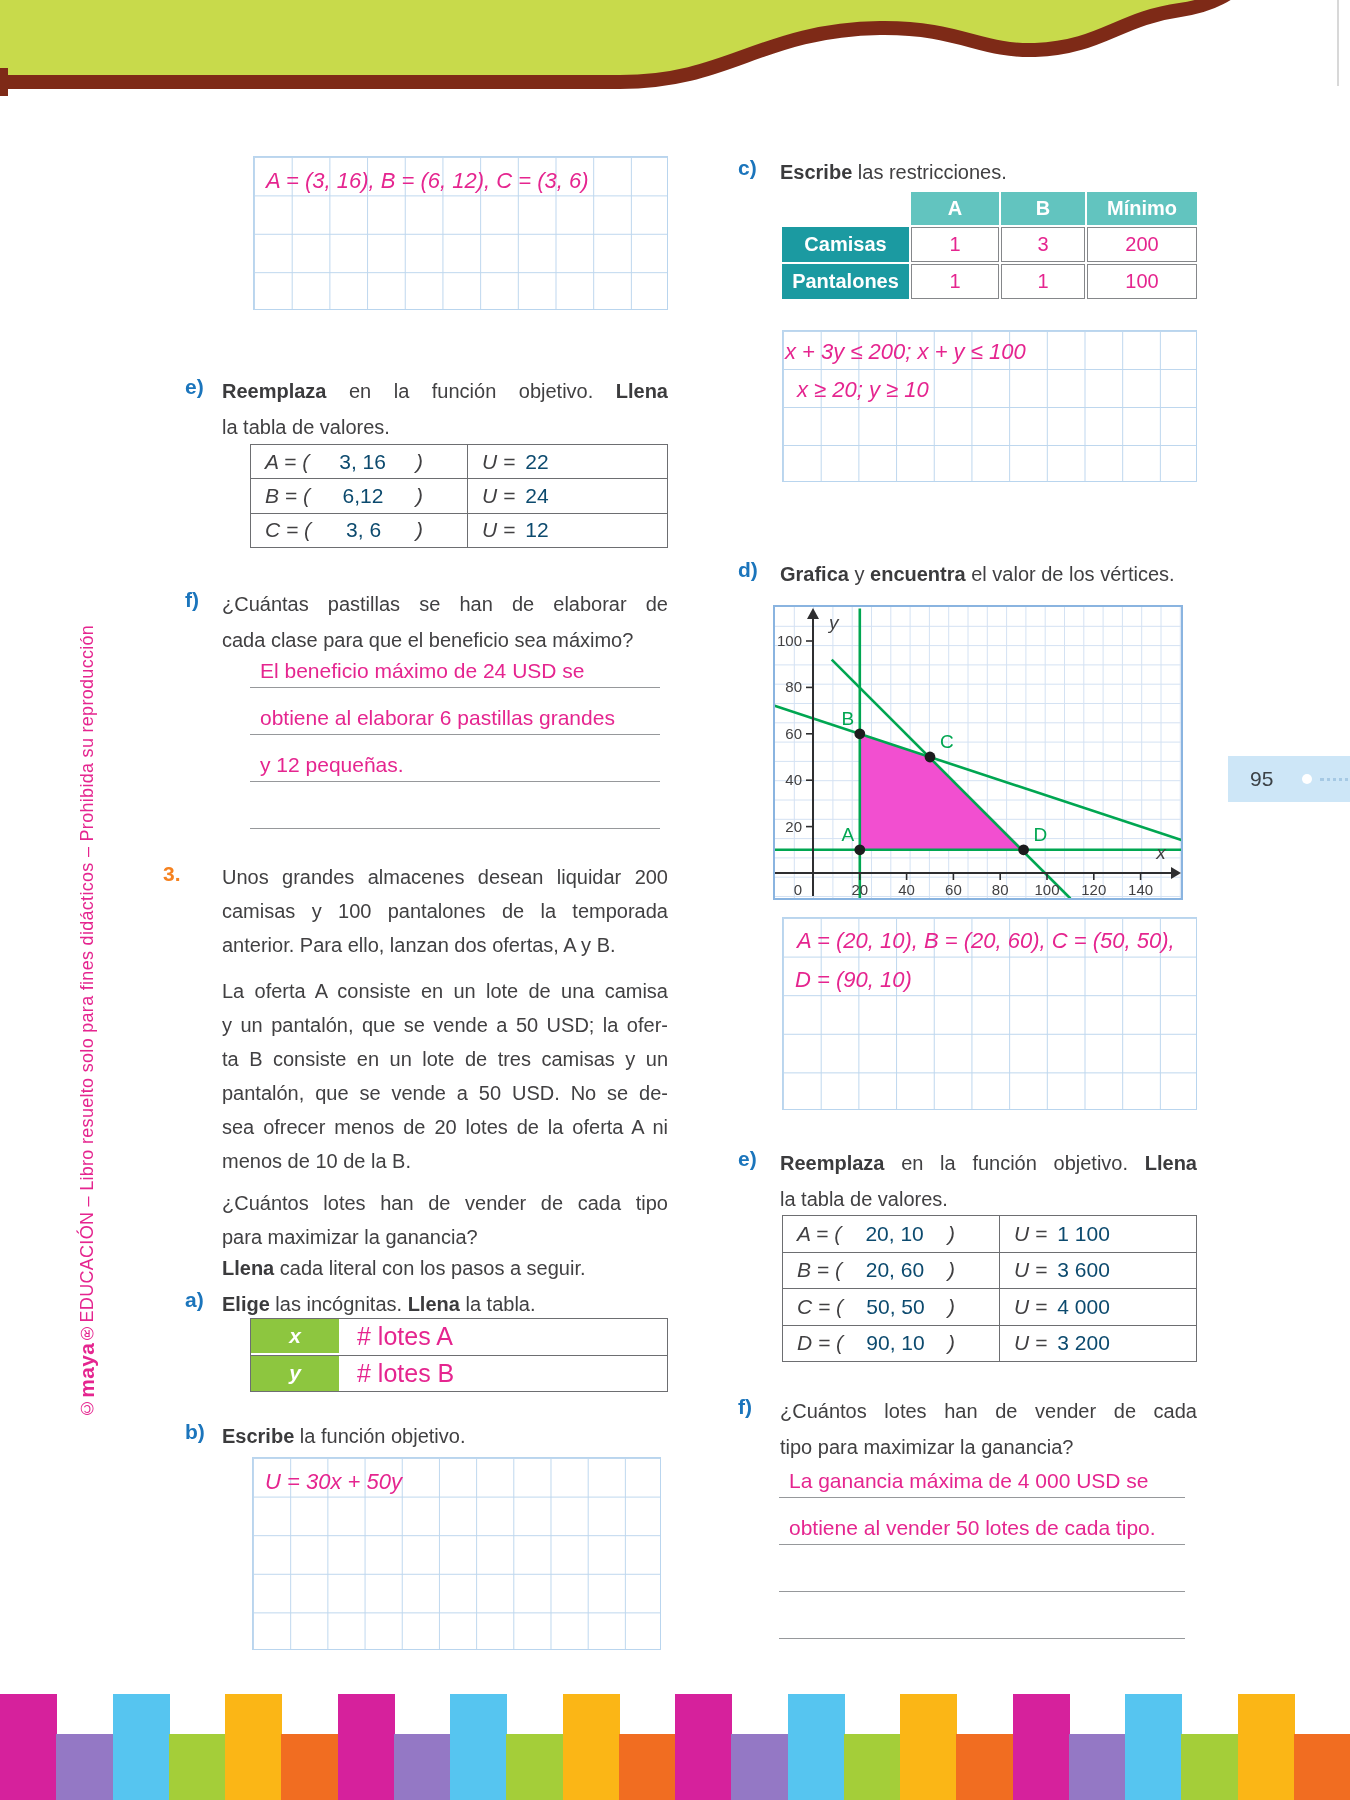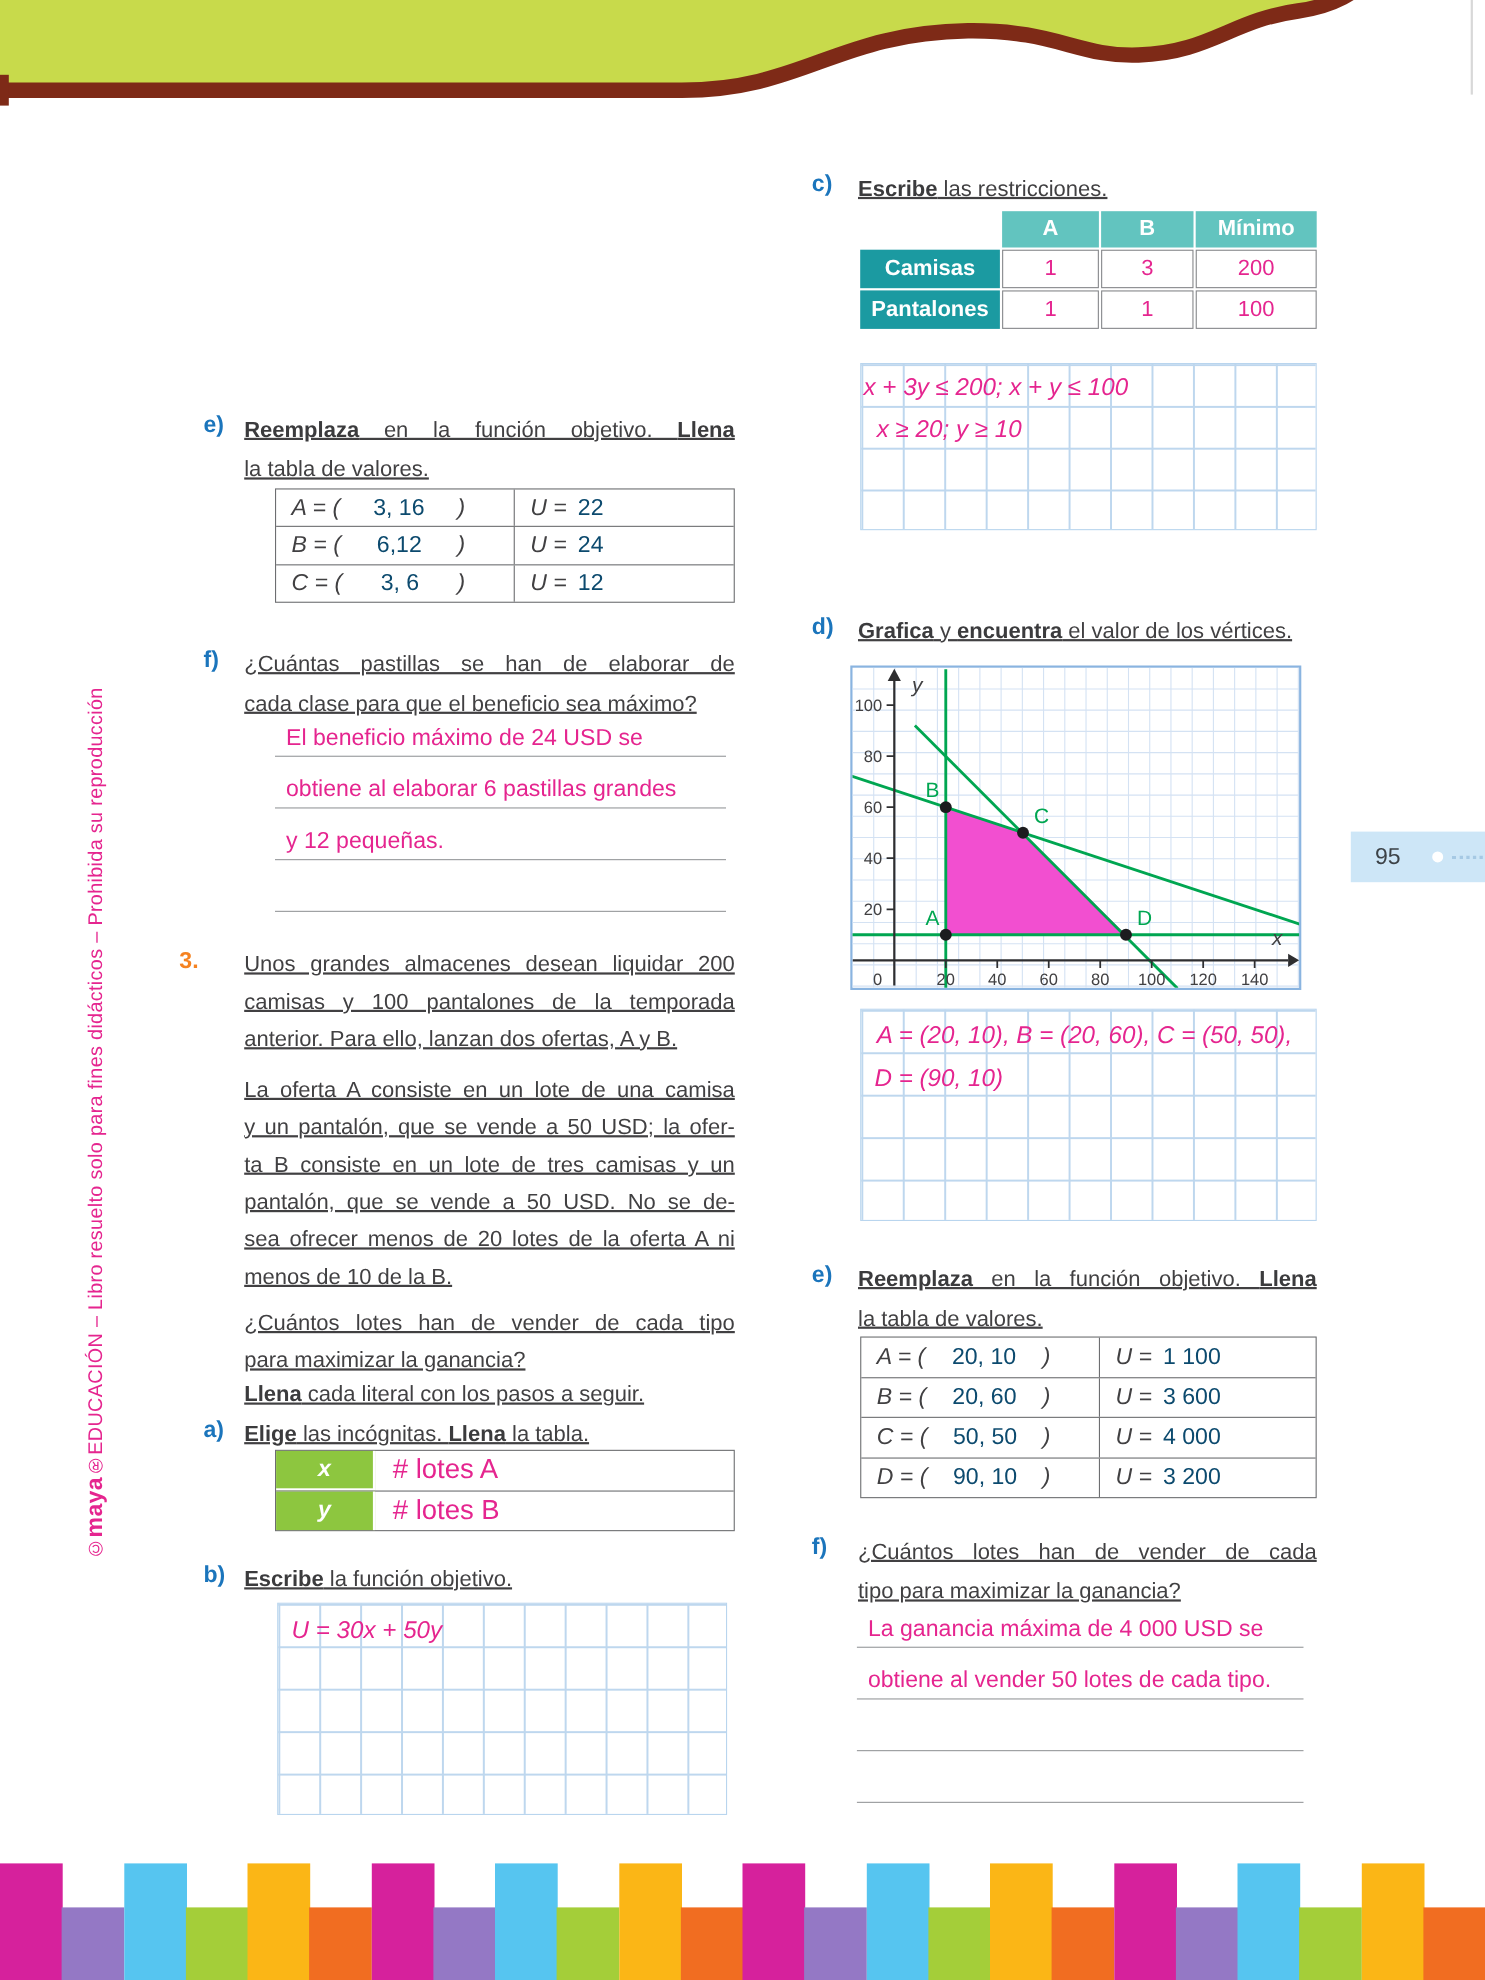--- a/index.html
+++ b/index.html
@@ -8,21 +8,21 @@
   
   #header-svg{position:absolute;left:0;top:0;}
   #page-edge-line{position:absolute;left:1337px;top:0;width:2px;height:86px;background:#d8d8d8;}
   
   .sidebar{position:absolute;left:72px;top:438px;height:980px;width:32px;
            writing-mode:vertical-rl;transform:rotate(180deg);
            color:#e5258f;font-size:18px;line-height:30px;letter-spacing:.3px;white-space:nowrap;}
   .sidebar b{font-size:21px;}
   
   .itemlabel{position:absolute;font-weight:bold;color:#1b75bc;font-size:21px;}
-  .txt{position:absolute;font-size:20px;line-height:36px;text-decoration:underline;}
+  .txt{position:absolute;font-size:20px;line-height:36px;}
   .txt .ln{white-space:nowrap;}
   .txt .ln:not(:last-child){text-align:justify;text-align-last:justify;white-space:normal;}
   .txt b{color:#3b3b3d;}
   .para{line-height:34px;}
   .pnum{position:absolute;color:#f58220;font-weight:bold;font-size:21px;}
   
   .gridbox{position:absolute;border:1.5px solid #b9d5ee;box-sizing:border-box;background-color:#ffffff;
     background-image:linear-gradient(to right,#bed7ee 1.4px,transparent 1.4px),
                      linear-gradient(to bottom,#bed7ee 1.4px,transparent 1.4px);}
   .gridtext{color:#e5258f;font-style:italic;font-size:22px;padding-left:12px;}
@@ -78,20 +78,23 @@
 
   <svg id="header-svg" width="1350" height="110" viewBox="0 0 1350 110">
     <path d="M0,-20 L1245,-20 C1232,-8 1215,5 1180,10 C1120,18 1100,48 1035,50 C980,52 960,27 880,28 C760,30 730,82 620,82 L0,82 Z" fill="#c8da4b"></path>
     <path d="M0,82 L620,82 C730,82 760,30 880,28 C960,27 980,52 1035,50 C1100,48 1120,18 1180,10 C1215,5 1232,-8 1245,-20" fill="none" stroke="#7e2a17" stroke-width="14"></path>
     <rect x="0" y="68" width="8" height="28" fill="#7e2a17"></rect>
   </svg>
   <div id="page-edge-line"></div>
 
   <div class="sidebar"><span>©</span><b>maya</b><span>®EDUCACIÓN – Libro resuelto solo para fines didácticos – Prohibida su reproducción</span></div>
 
+  <div class="gridbox" style="left:253px;top:156px;width:415px;height:154px;background-size:37.7px 38.4px;">
+    <div class="gridtext" style="padding-top:8px;line-height:32px;">A = (3, 16),  B = (6, 12),  C = (3, 6)</div>
+  </div>
 
   <div class="itemlabel" style="left:185px;top:375px;">e)</div>
   <div class="txt" style="left:222px;top:373px;width:446px;">
     <div class="ln"><b>Reemplaza</b><span> en la función objetivo. </span><b>Llena</b></div>
     <div class="ln">la tabla de valores.</div>
   </div>
 
   <div class="anstable" style="left:250px;top:444px;width:418px;height:104px;">
     <div class="trow">
       <div class="tc1">

